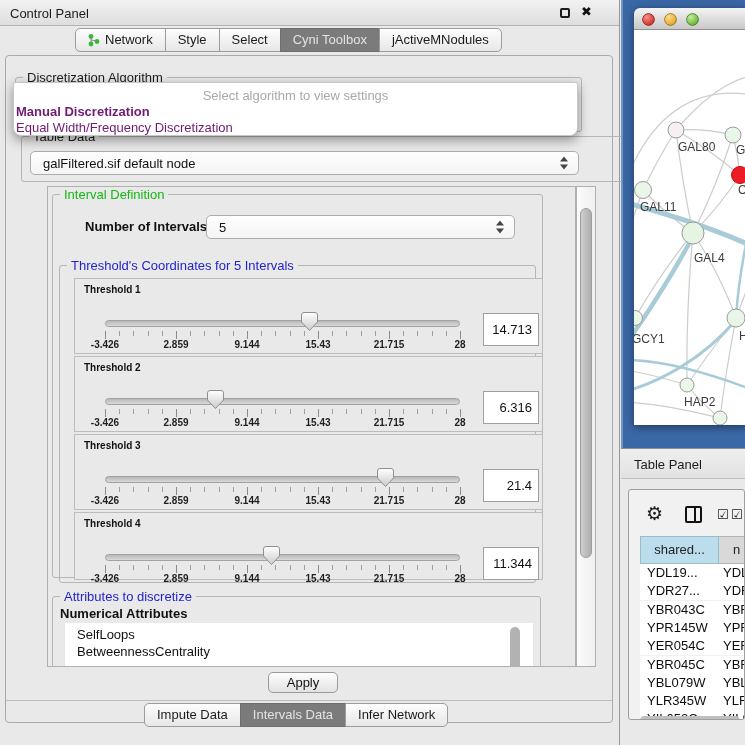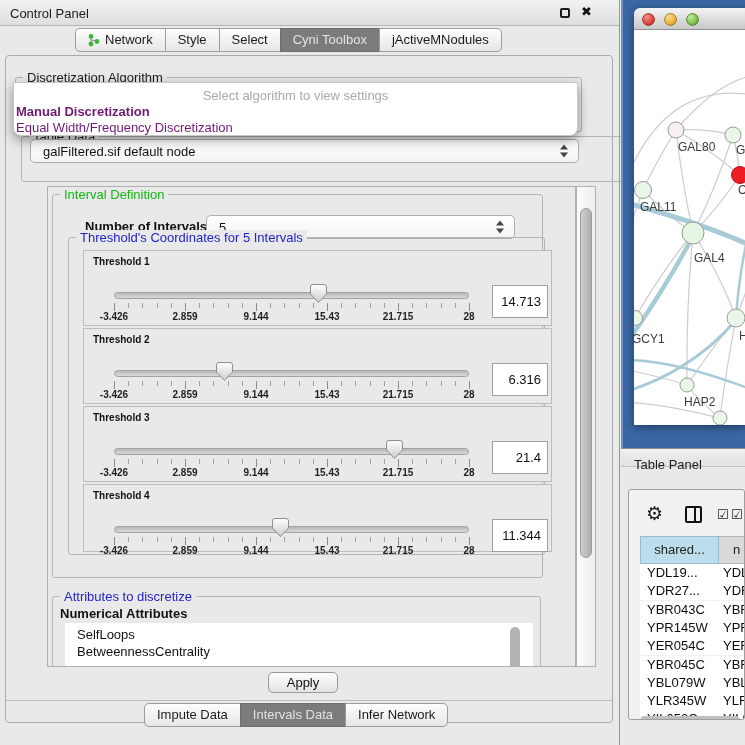--- a/index.html
+++ b/index.html
@@ -71,21 +71,21 @@
   .right-panel { position:absolute; left:621px; top:0; width:124px; height:745px; }
   .net-area { position:absolute; left:0; top:0; width:124px; height:448px; background:#3a67a5;
     border-left:2px solid #6e92c4;padding-left:32px; }
   .mac-window { position:absolute; left:11px; top:8px; width:113px; height:417px; border-radius:6px 0 0 0;
     box-shadow:0 2px 8px rgba(0,0,0,.45); overflow:hidden; }
   .mac-titlebar { position:absolute; left:0; top:0; width:100%; height:22px;
     background:linear-gradient(#f4f4f4,#c8c8c8); border-bottom:1px solid #919191; }
   .light { position:absolute; top:5px; width:13px; height:13px; border-radius:50%; }
   .net-canvas { position:absolute; left:0; top:22px; width:113px; height:395px; background:#ffffff; }
 
-  .tp-titlebar { position:absolute; left:0; top:448px; width:124px; height:19px;
+  .tp-titlebar { position:absolute; left:0; top:448px; width:124px; height:31px;
     background:linear-gradient(#efefef,#e2e2e2); border-top:1px solid #8d8d8d; border-bottom:1px solid #c2c2c2; }
   .tp-title { position:absolute; left:13px; top:8px; font-size:13px; color:#1c1c1c; }
   .tp-body { position:absolute; left:0; top:480px; width:124px; height:265px; background:#e9e9e9; }
   .tp-inner { position:absolute; left:7px; top:9px; width:117px; height:231px; background:#f1f1f1;
     border:1px solid #9e9e9e; border-radius:3px; overflow:hidden; }
   .gear { position:absolute; left:17px; top:12px; font-size:19px; color:#1a1a1a; font-family:"DejaVu Sans",sans-serif; }
   .spliticon { position:absolute; left:56px; top:16px; width:17px; height:17px; border:2px solid #111; border-radius:2px; }
   .spliticon i { position:absolute; left:50%; top:0; width:2px; height:100%; background:#111; }
   .chk { position:absolute; top:17px; font-size:13px; color:#222; font-family:"DejaVu Sans",sans-serif; }
   .thead { position:absolute; top:46px; height:28px; font-size:13px; color:#222; }
@@ -170,41 +170,41 @@
       <div class="combo focus" style="left:8px; top:23px; width:551px; height:24px;">
         <span class="arrows">
             <i class="up"></i>
             <i class="dn"></i>
           </span>
       </div>
     </div>
 
     <div class="gbox" style="left:15px; top:80px; width:636px; height:46px;">
       <span class="glabel black" style="left:7px;">Table Data</span>
-      <div class="combo" style="left:8px; top:2px; width:549px; height:24px;">
+      <div class="combo" style="left:8px; top:14px; width:549px; height:24px;">
         <span class="val">galFiltered.sif default node</span>
         <span class="arrows">
             <i class="up"></i>
             <i class="dn"></i>
           </span>
       </div>
     </div>
 
     <div class="viewport">
       <div class="gbox" style="left:4px; top:7px; width:491px; height:384px;">
         <span class="glabel green" style="left:7px;">Interval Definition</span>
         <span style="position:absolute; left:32px; top:24px; font-size:13px; font-weight:bold; color:#111;">Number of Intervals</span>
         <div class="combo" style="left:153px; top:20px; width:309px; height:24px;">
           <span class="val">5</span>
           <span class="arrows">
               <i class="up"></i>
               <i class="dn"></i>
             </span>
         </div>
-        <div class="gbox" style="left:6px; top:42px; width:477px; height:318px;margin-left:9px;">
+        <div class="gbox" style="left:6px; top:70px; width:477px; height:318px;">
           <span class="glabel blue" style="left:7px;">Threshold's Coordinates for 5 Intervals</span>
           <div id="thresholds">
               <div class="tbox" style="top: 12px; height: 76px;">
                 <span class="tlabel">Threshold 1</span>
                 <div class="slider-track"></div>
                 <div class="tick" style="left: 30px; top: 52px; height: 8px;"></div>
                 <div class="tick" style="left: 44.2px; top: 52px; height: 5px; background: rgb(160, 160, 160);"></div>
                 <div class="tick" style="left: 58.4px; top: 52px; height: 5px; background: rgb(160, 160, 160);"></div>
                 <div class="tick" style="left: 72.6px; top: 52px; height: 5px; background: rgb(160, 160, 160);"></div>
                 <div class="tick" style="left: 86.8px; top: 52px; height: 5px; background: rgb(160, 160, 160);"></div>

